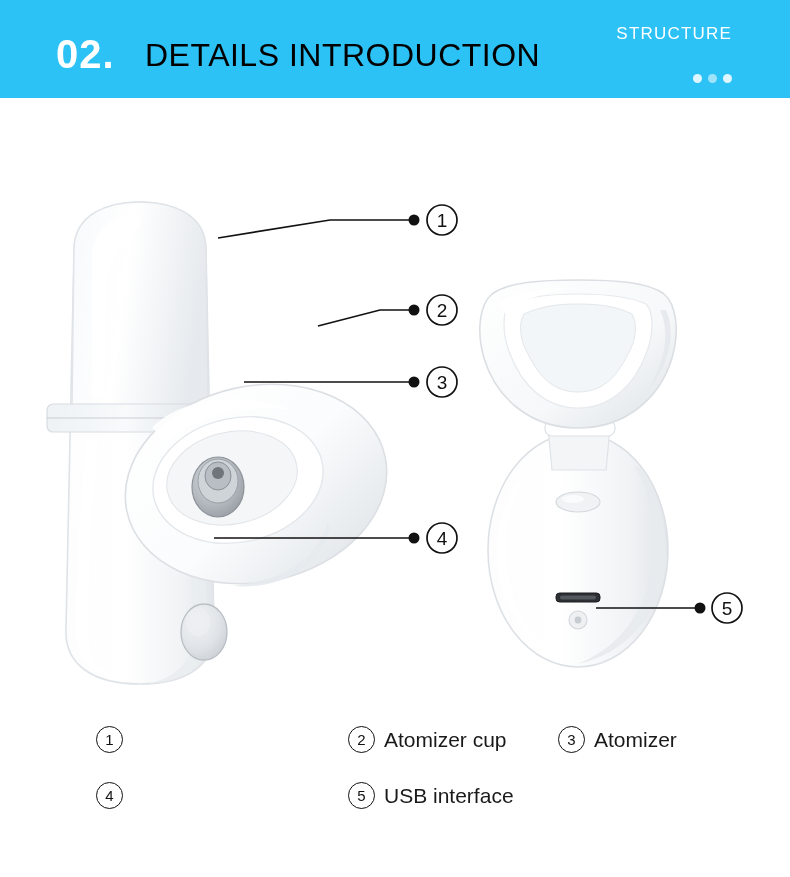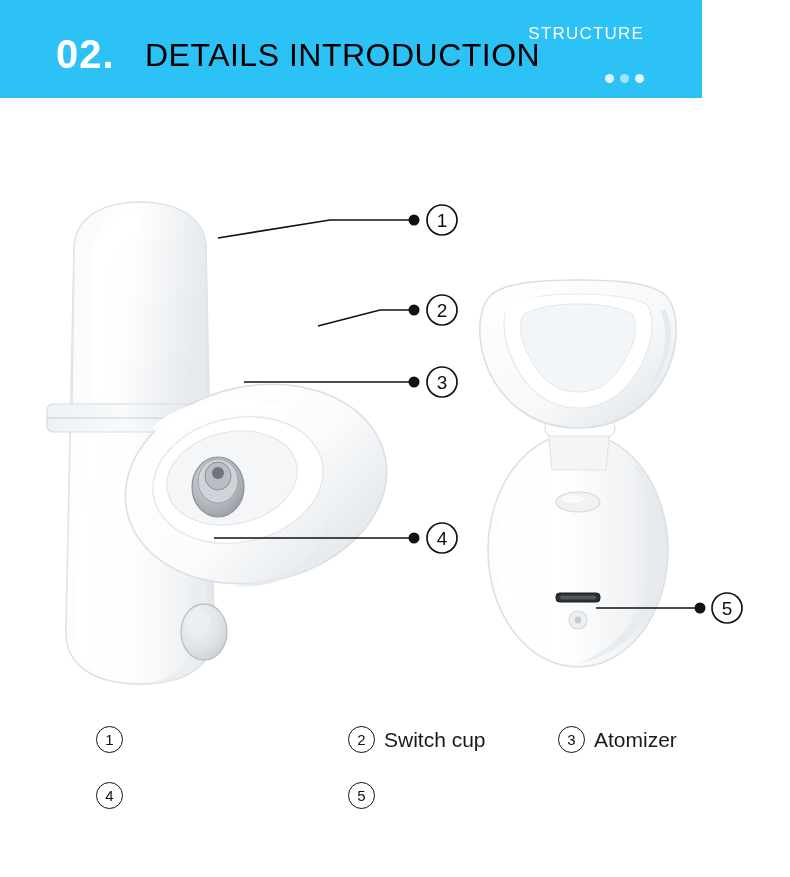--- a/index.html
+++ b/index.html
@@ -18,21 +18,21 @@
     width: 790px;
     height: 877px;
     background: #ffffff;
   }
 
   
   .header {
     position: absolute;
     left: 0;
     top: 0;
-    width: 702px;
+    width: 790px;
     height: 98px;
     background: #2cc2f5;
     box-sizing: border-box;
   }
   .header-number {
     position: absolute;
     left: 56px;
     top: 32px;
     font-size: 40px;
     font-weight: bold;
@@ -318,28 +318,29 @@
       </g>
     </svg>
   </div>
 
   <div class="legend">
     <div class="legend-item li-1">
       <span class="circ">1</span>
     </div>
     <div class="legend-item li-2">
       <span class="circ">2</span>
-      <span>Switch cup</span>
+      <span>Atomizer cup</span>
     </div>
     <div class="legend-item li-3">
       <span class="circ">3</span>
       <span>Atomizer</span>
     </div>
     <div class="legend-item li-4">
       <span class="circ">4</span>
     </div>
     <div class="legend-item li-5">
       <span class="circ">5</span>
+      <span>USB interface</span>
     </div>
   </div>
 
   <div class="footer-rule"></div>
 </div>
 
 </body></html>

